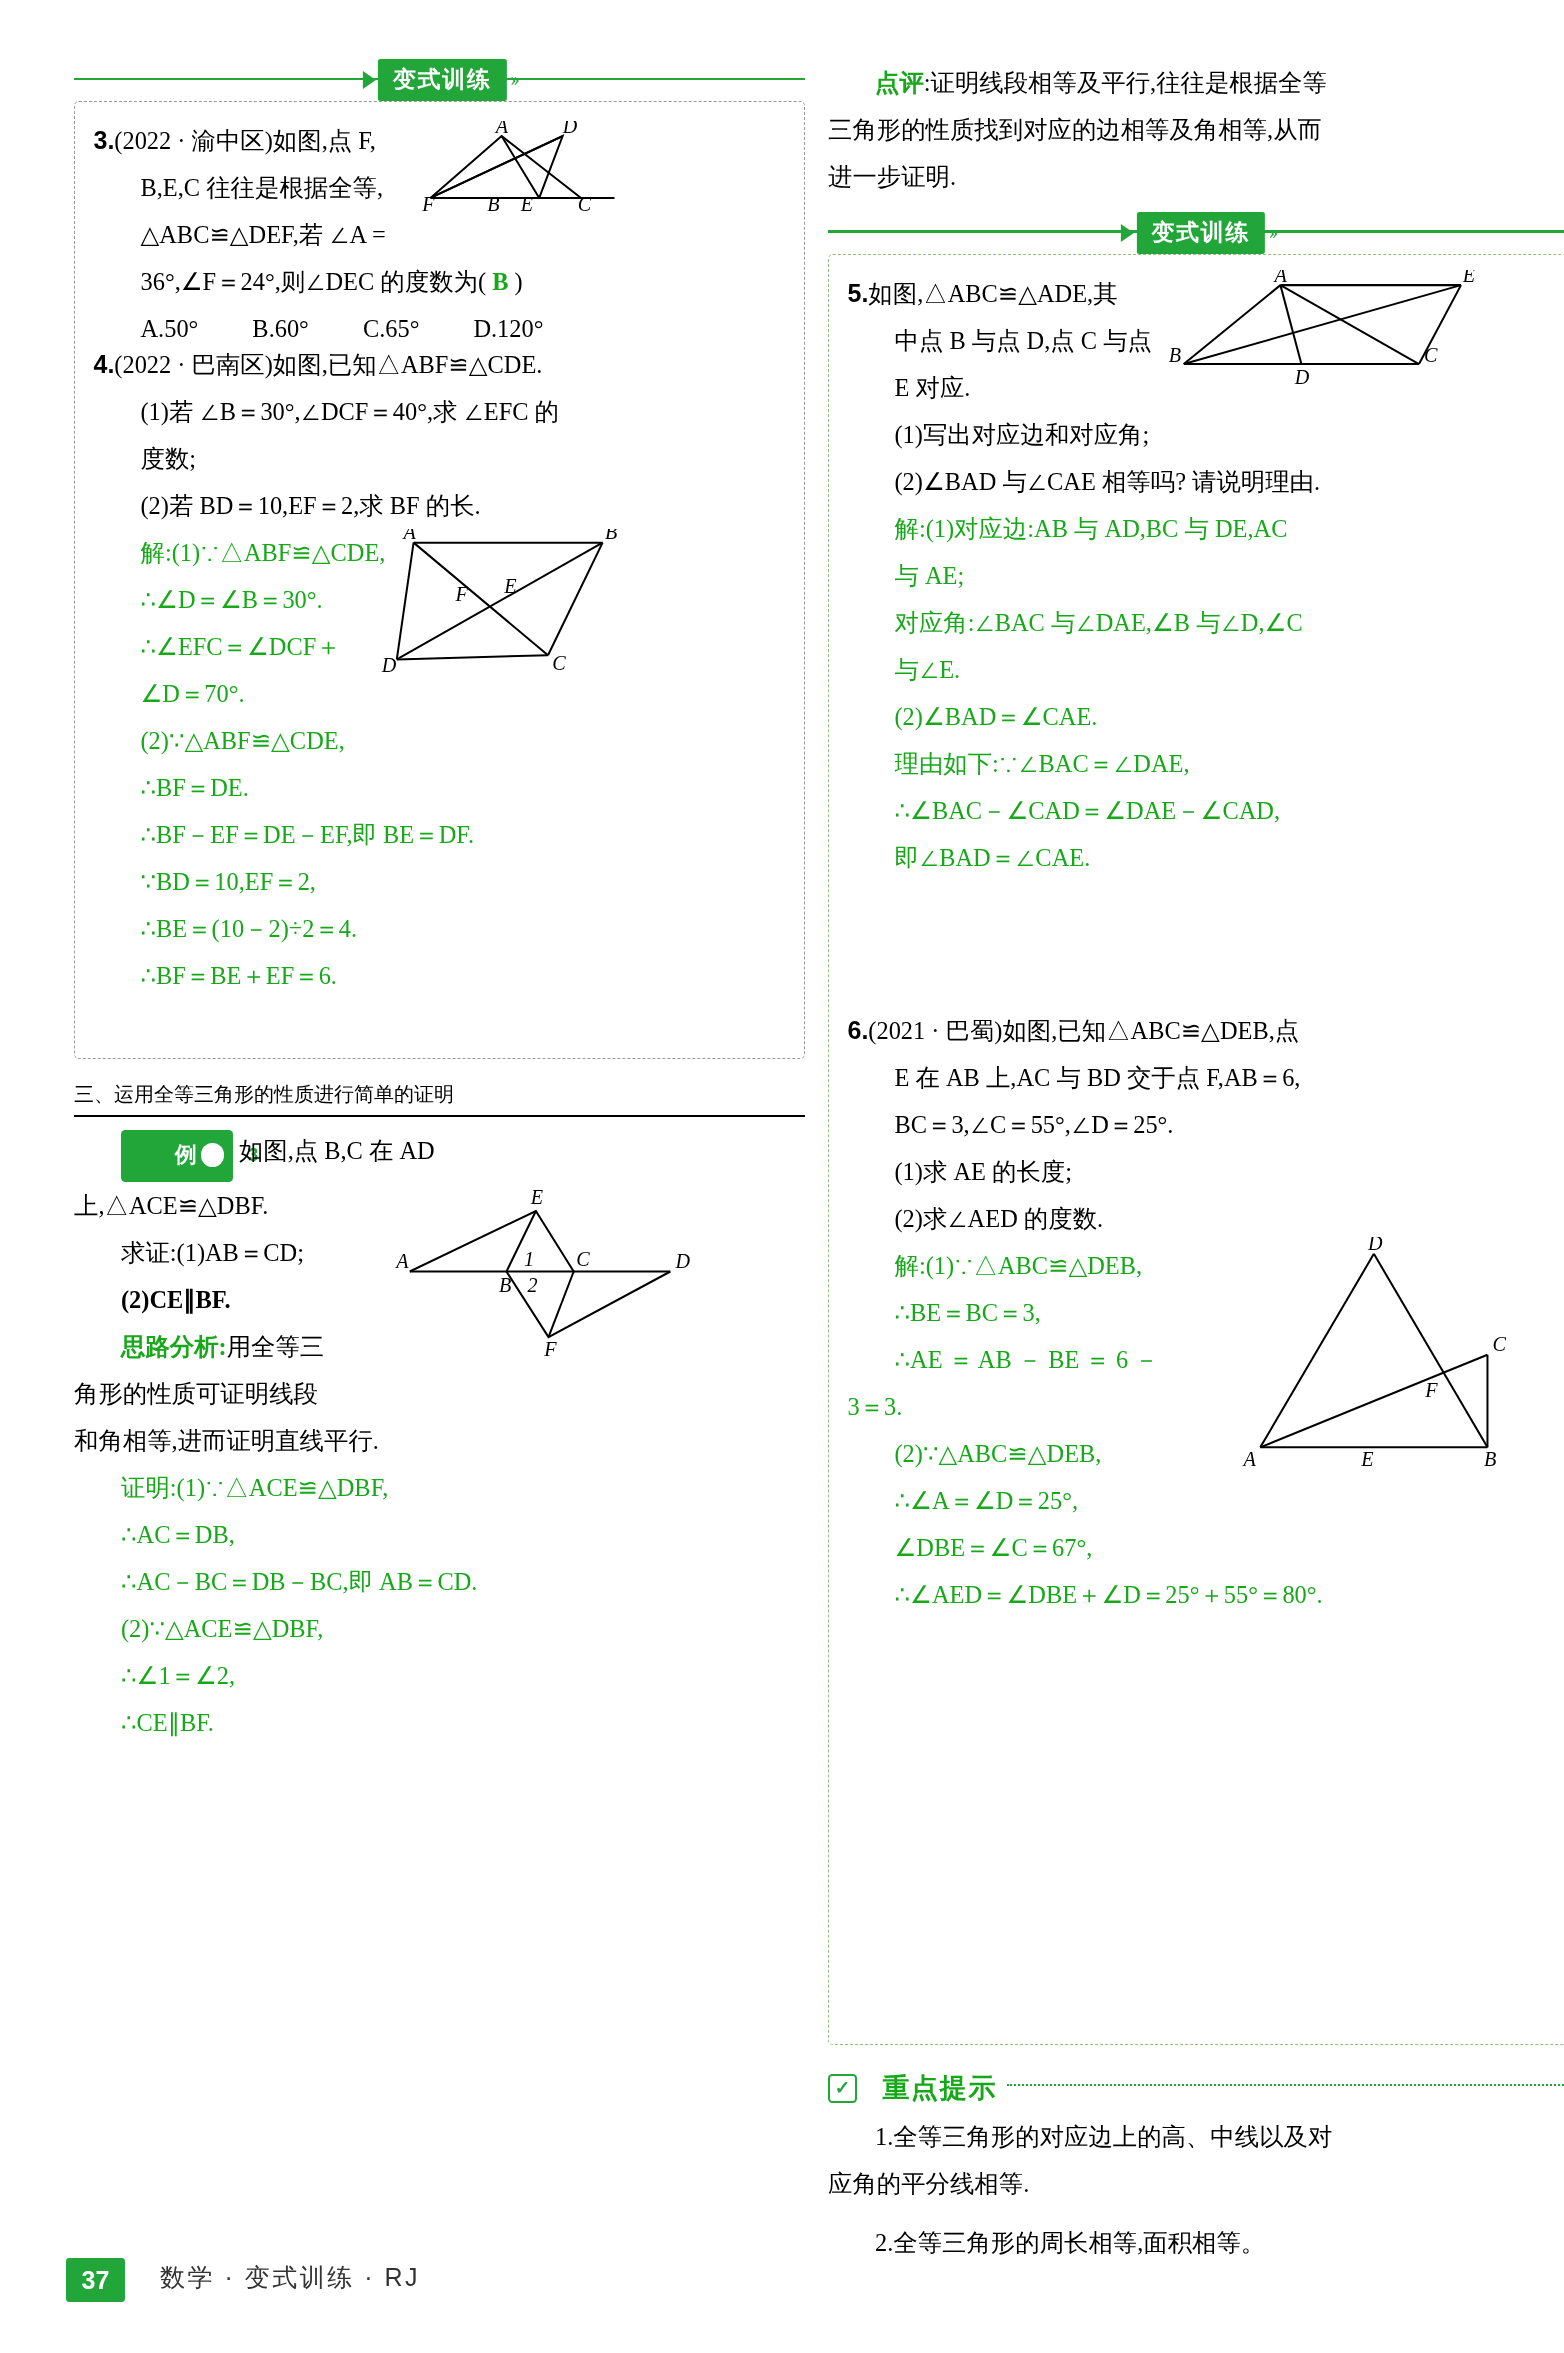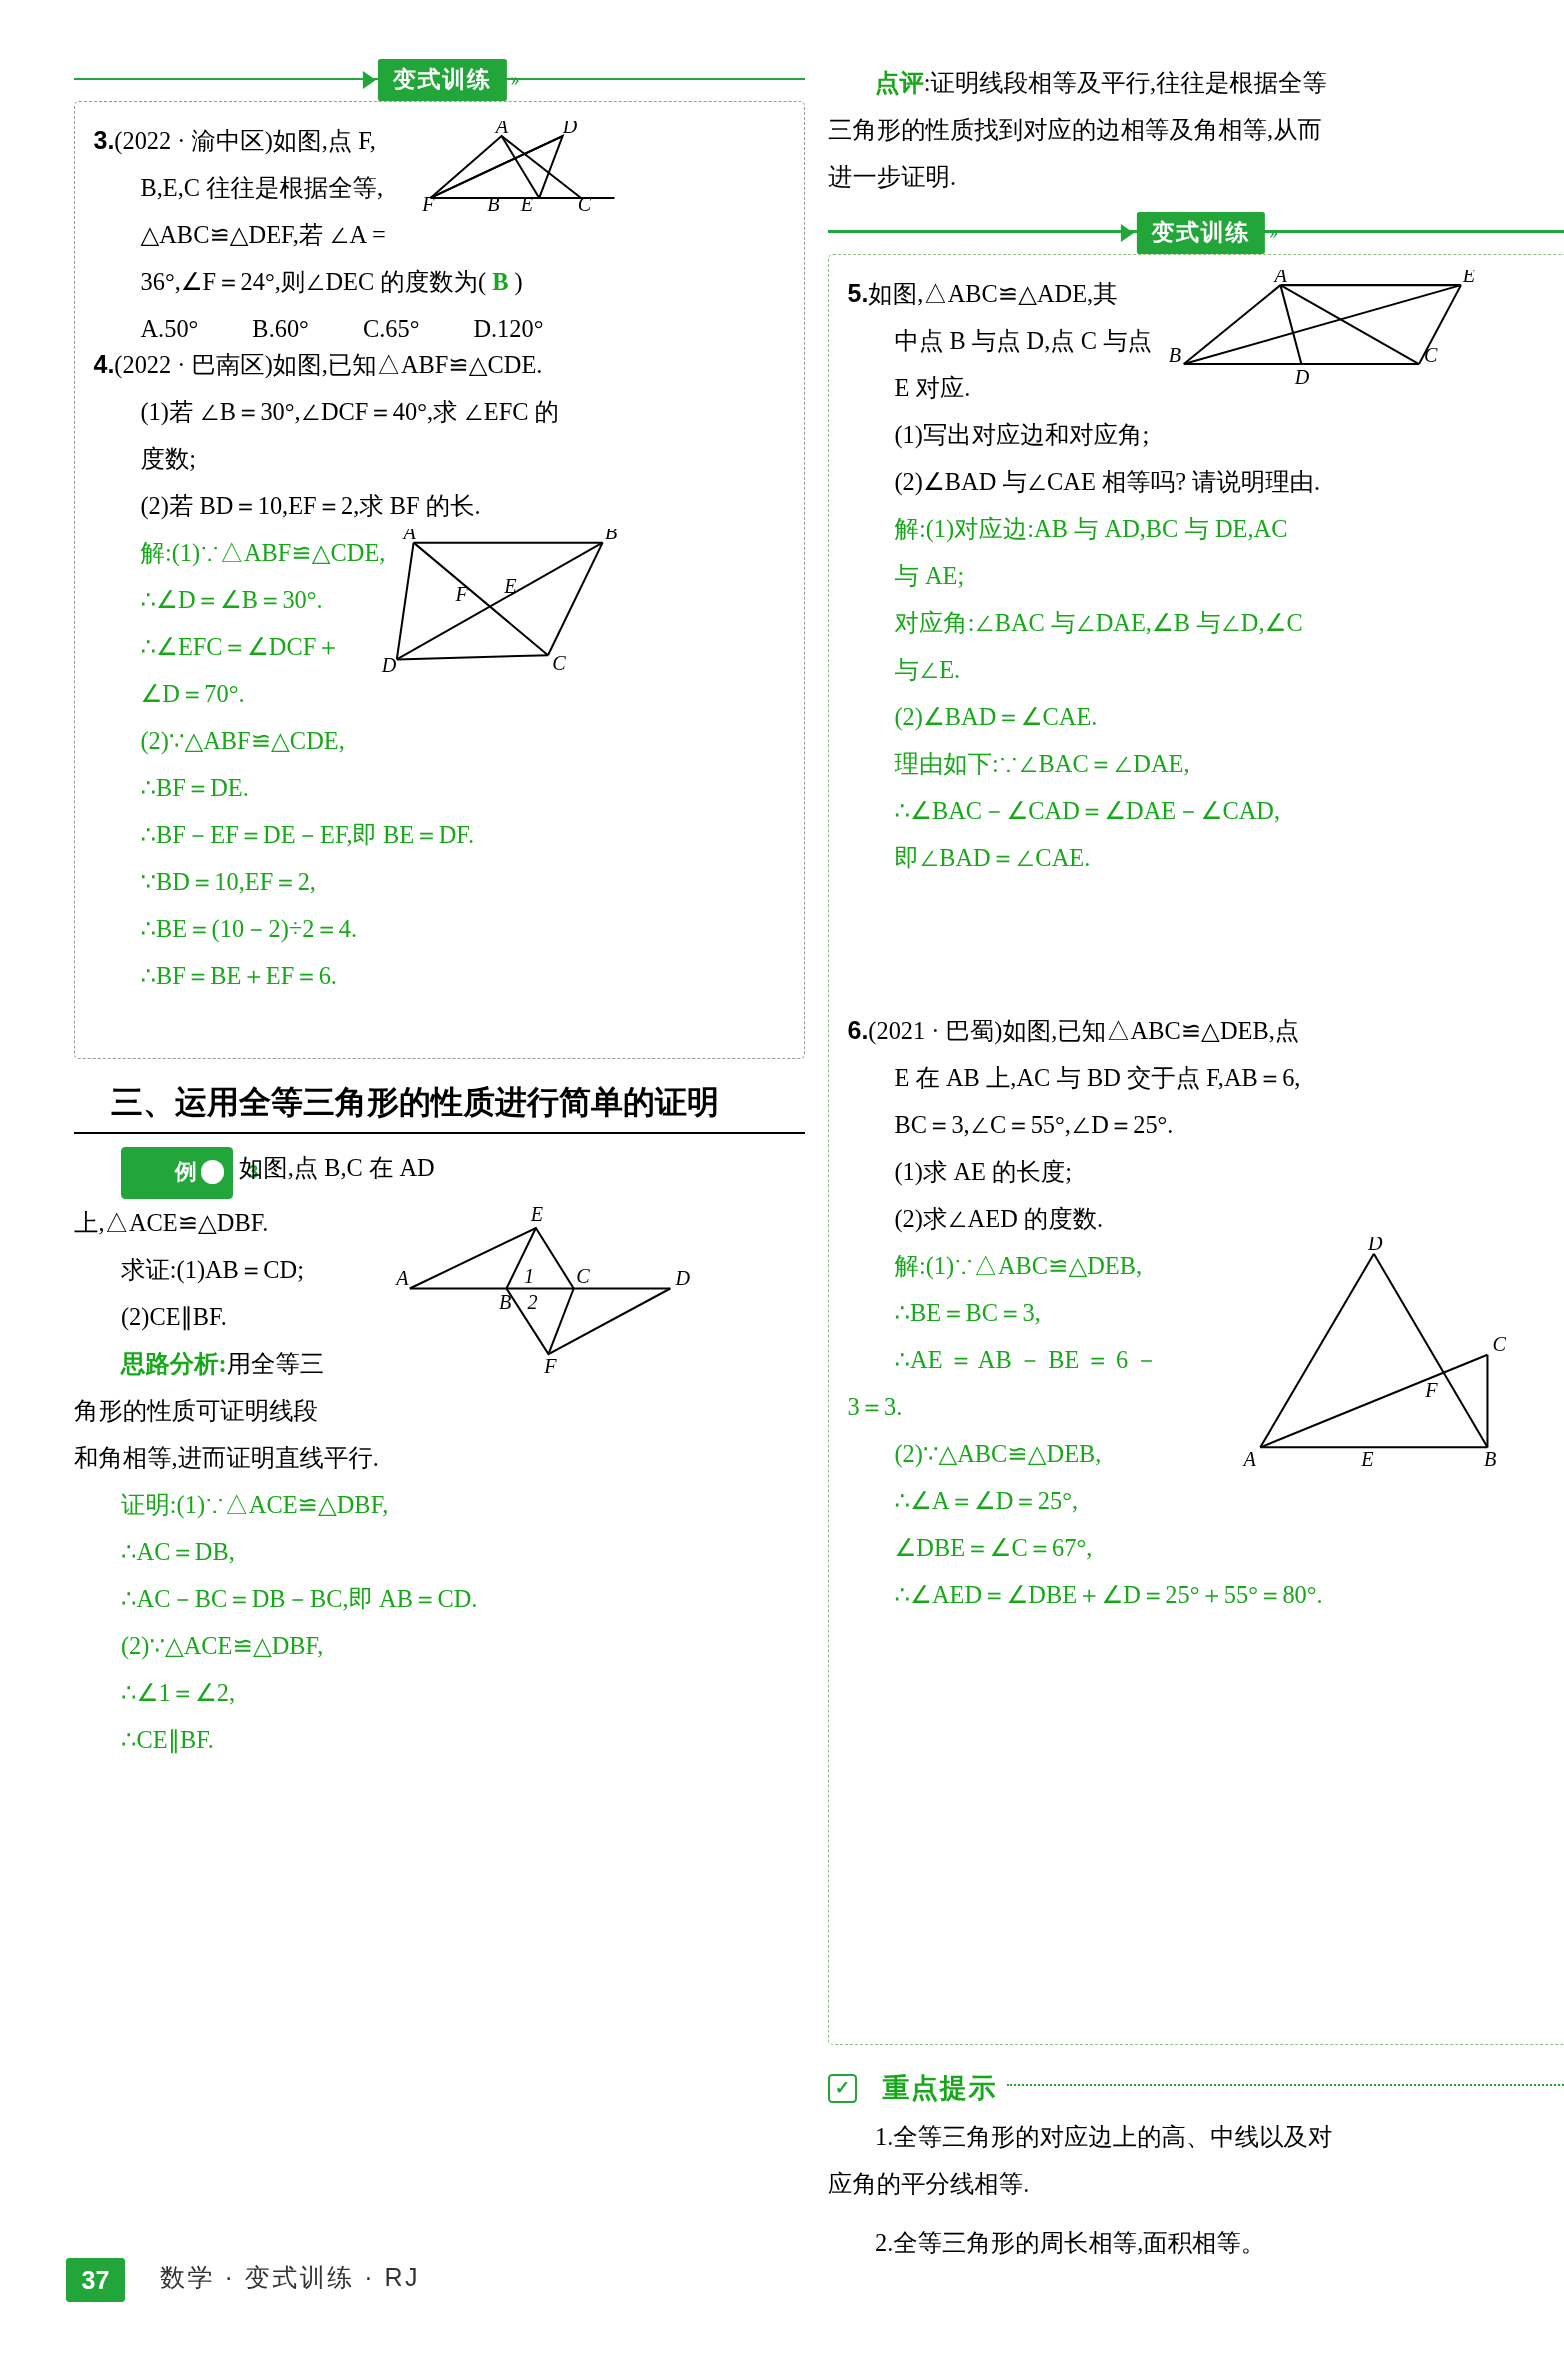--- a/index.html
+++ b/index.html
@@ -35,21 +35,21 @@
   .ind{text-indent:47px;}
   .ind2{padding-left:47px;}
   .num{font-family:"Liberation Sans",sans-serif;font-weight:bold;font-size:25px;}
   .ans-letter{color:#17a81a;font-weight:bold;}
 
   .qblock{position:relative;}
   .figure{position:absolute;}
 
   
   .section-head{margin-top:22px;position:relative;}
-  .section-head .label{display:inline-block;font-family:"Liberation Sans",sans-serif;font-weight:bold;font-size:32px;color:#000;padding-bottom:5px;margin-left:37px;}
+  .section-head .label{display:inline-block;font-family:"Liberation Sans",sans-serif;font-weight:normal;font-size:20px;color:#000;padding-bottom:5px;}
   .section-head .ruleline{border-bottom:2.5px solid #000;width:100%;margin-top:1.7px;}
 
   
   .extag{display:inline-flex;align-items:center;background:#22a63a;color:#fff;font-family:"Liberation Sans",sans-serif;font-weight:bold;font-size:22px;border-radius:4.2px;padding:1.7px 8.4px 3.4px 6.7px;vertical-align:-3.4px;}
   .extag .n{display:inline-block;background:#fff;color:#22a63a;border-radius:50%;width:23.5px;height:23.5px;line-height:23.5px;text-align:center;font-size:18.5px;margin-left:4.2px;}
 
   
   .ping{font-size:24.4px;line-height:47px;}
   .ping .hd{color:#17a81a;font-weight:bold;}
 
@@ -192,21 +192,21 @@
       </div>
 
       <div class="p ind" style="width:395px;">
         <span class="extag">
             <span>例</span>
             <span class="n">3</span>
           </span>
         <span>如图,点 B,C 在 AD 上,△ACE≌△DBF.</span>
       </div>
       <div class="p ind2" style="width:336px;">求证:(1)AB＝CD;</div>
-      <div class="p ind2" style="width:336px;">(2)CE∥BF.</div>
+      <div class="p ind2" style="width:336px;font-weight:bold;">(2)CE∥BF.</div>
       <div class="p ind2" style="width:336px;">
         <span class="green b">思路分析:</span><span>用全等三</span>
       </div>
       <div class="p" style="width:361px;">角形的性质可证明线段</div>
       <div class="p">和角相等,进而证明直线平行.</div>
 
       <div class="p ind2 green">证明:(1)∵△ACE≌△DBF,</div>
       <div class="p ind2 green">∴AC＝DB,</div>
       <div class="p ind2 green">∴AC－BC＝DB－BC,即 AB＝CD.</div>
       <div class="p ind2 green">(2)∵△ACE≌△DBF,</div>

